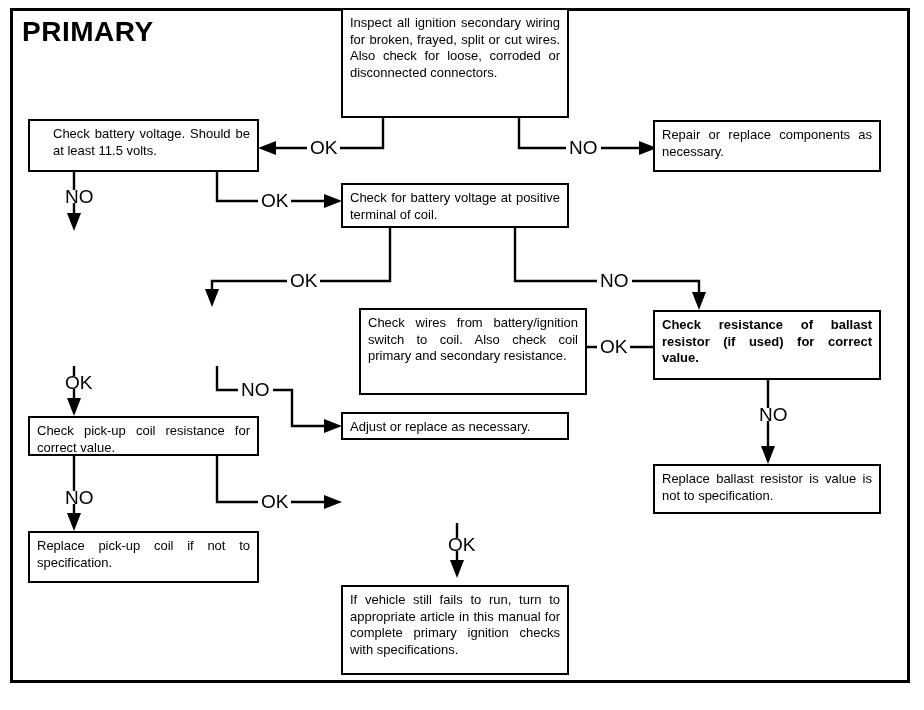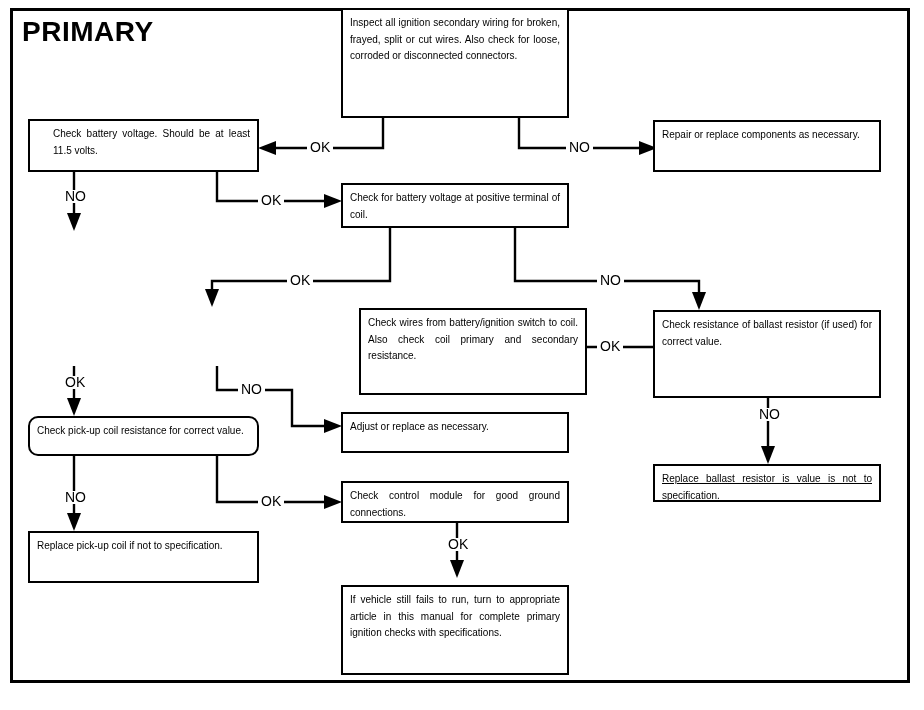--- a/index.html
+++ b/index.html
@@ -34,34 +34,34 @@
     font-weight: bold;
     letter-spacing: 0.5px;
     color: #000;
   }
   .box {
     position: absolute;
     border: 2px solid #000;
     box-sizing: border-box;
     background: #fff;
     color: #000;
-    font-size: 10px;
+    font-size: 13px;
     line-height: 16.5px;
     text-align: justify;
     padding: 5px 7px 4px 7px;
     overflow: hidden;
   }
   .box .txt {
     display: block;
     text-align: justify;
     text-align-last: left;
   }
   .lbl {
     position: absolute;
-    font-size: 14px;
+    font-size: 19px;
     font-weight: normal;
     color: #000;
     background: #fff;
     padding: 0 3px;
     line-height: 13px;
     white-space: nowrap;
   }
   svg#wires {
     position: absolute;
     left: 0; top: 0;
@@ -157,41 +157,38 @@
   <div class="box" style="left:653px; top:120px; width:228px; height:52px;">
     <span class="txt">Repair or replace components as necessary.</span>
   </div>
 
 
 
   <div class="box" style="left:359px; top:308px; width:228px; height:87px;">
     <span class="txt">Check wires from battery/ignition switch to coil. Also check coil primary and secondary resistance.</span>
   </div>
 
-  <div class="box" style="left:653px; top:310px; width:228px; height:88px;">
+  <div class="box" style="left:653px; top:310px; width:228px; height:70px;font-weight:bold;">
     <span class="txt">Check resistance of ballast resistor (if used) for correct value.</span>
   </div>
 
-  <div class="box" style="left:28px; top:416px; width:231px; height:40px;border-radius:10px;">
+  <div class="box" style="left:28px; top:416px; width:231px; height:40px;">
     <span class="txt">Check pick-up coil resistance for correct value.</span>
   </div>
 
-  <div class="box" style="left:341px; top:412px; width:228px; height:41px;">
+  <div class="box" style="left:341px; top:412px; width:228px; height:28px;">
     <span class="txt">Adjust or replace as necessary.</span>
   </div>
 
-  <div class="box" style="left:653px; top:464px; width:228px; height:38px;text-decoration:underline;">
+  <div class="box" style="left:653px; top:464px; width:228px; height:50px;">
     <span class="txt">Replace ballast resistor is value is not to specification.</span>
   </div>
 
   <div class="box" style="left:28px; top:531px; width:231px; height:52px;">
     <span class="txt">Replace pick-up coil if not to specification.</span>
   </div>
 
-  <div class="box" style="left:341px; top:481px; width:228px; height:42px;">
-    <span class="txt">Check control module for good ground connections.</span>
-  </div>
 
   <div class="box" style="left:341px; top:585px; width:228px; height:90px;">
     <span class="txt">If vehicle still fails to run, turn to appropriate article in this manual for complete primary ignition checks with specifications.</span>
   </div>
 
 </div>
 
 </body></html>

